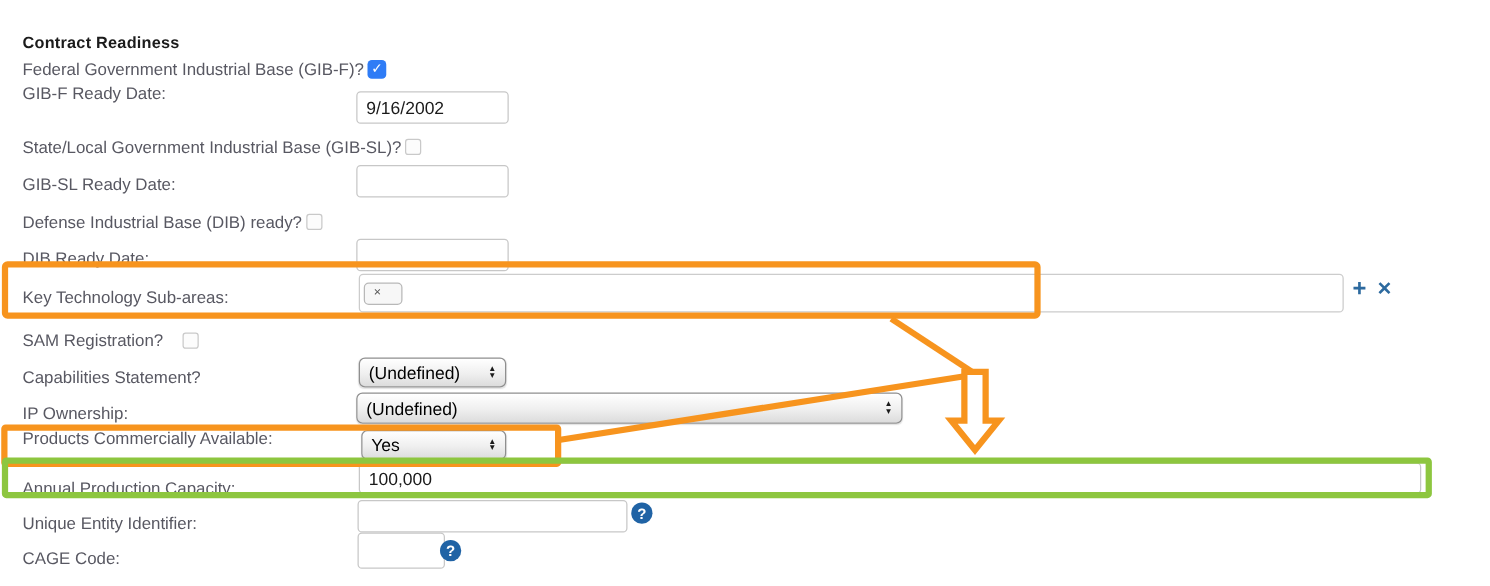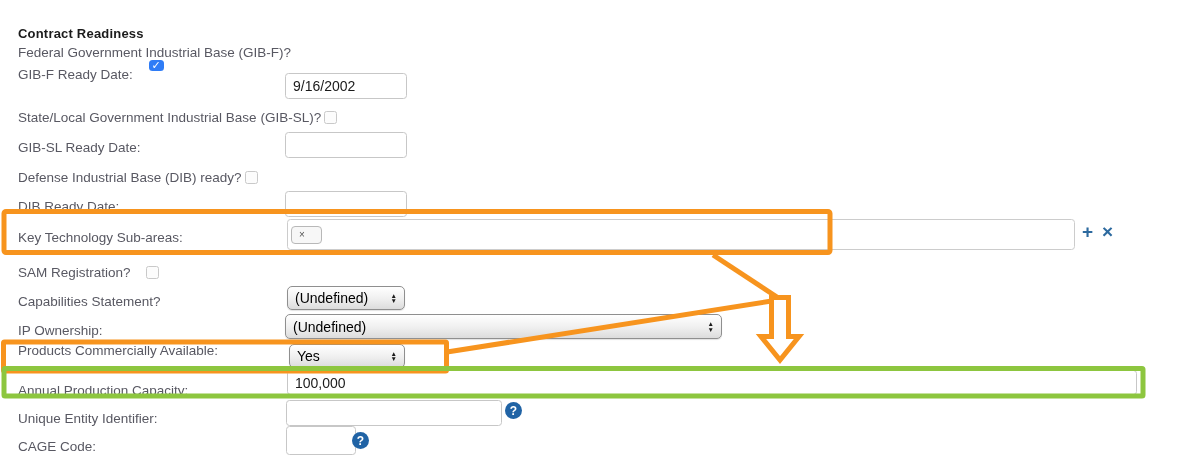--- a/index.html
+++ b/index.html
@@ -50,21 +50,21 @@
   }
   .overlay{position:absolute;left:0;top:0;pointer-events:none;}
 </style>
 </head>
 <body>
 
 <div class="stage">
 
   <div class="heading">Contract Readiness</div>
 
-  <div class="row" style="top:45px;flex-direction:column;">
+  <div class="row" style="top:45px;">
     <span class="lbl">Federal Government Industrial Base (GIB-F)?</span>
     <span class="cb checked">
         <span class="tick">✓</span>
       </span>
   </div>
 
   <div class="row" style="top:64px;">
     <span class="lbl">GIB-F Ready Date:</span>
   </div>
   <input class="txt" style="left: 285px; top: 73px; width: 122px; height: 26px;" value="9/16/2002">

